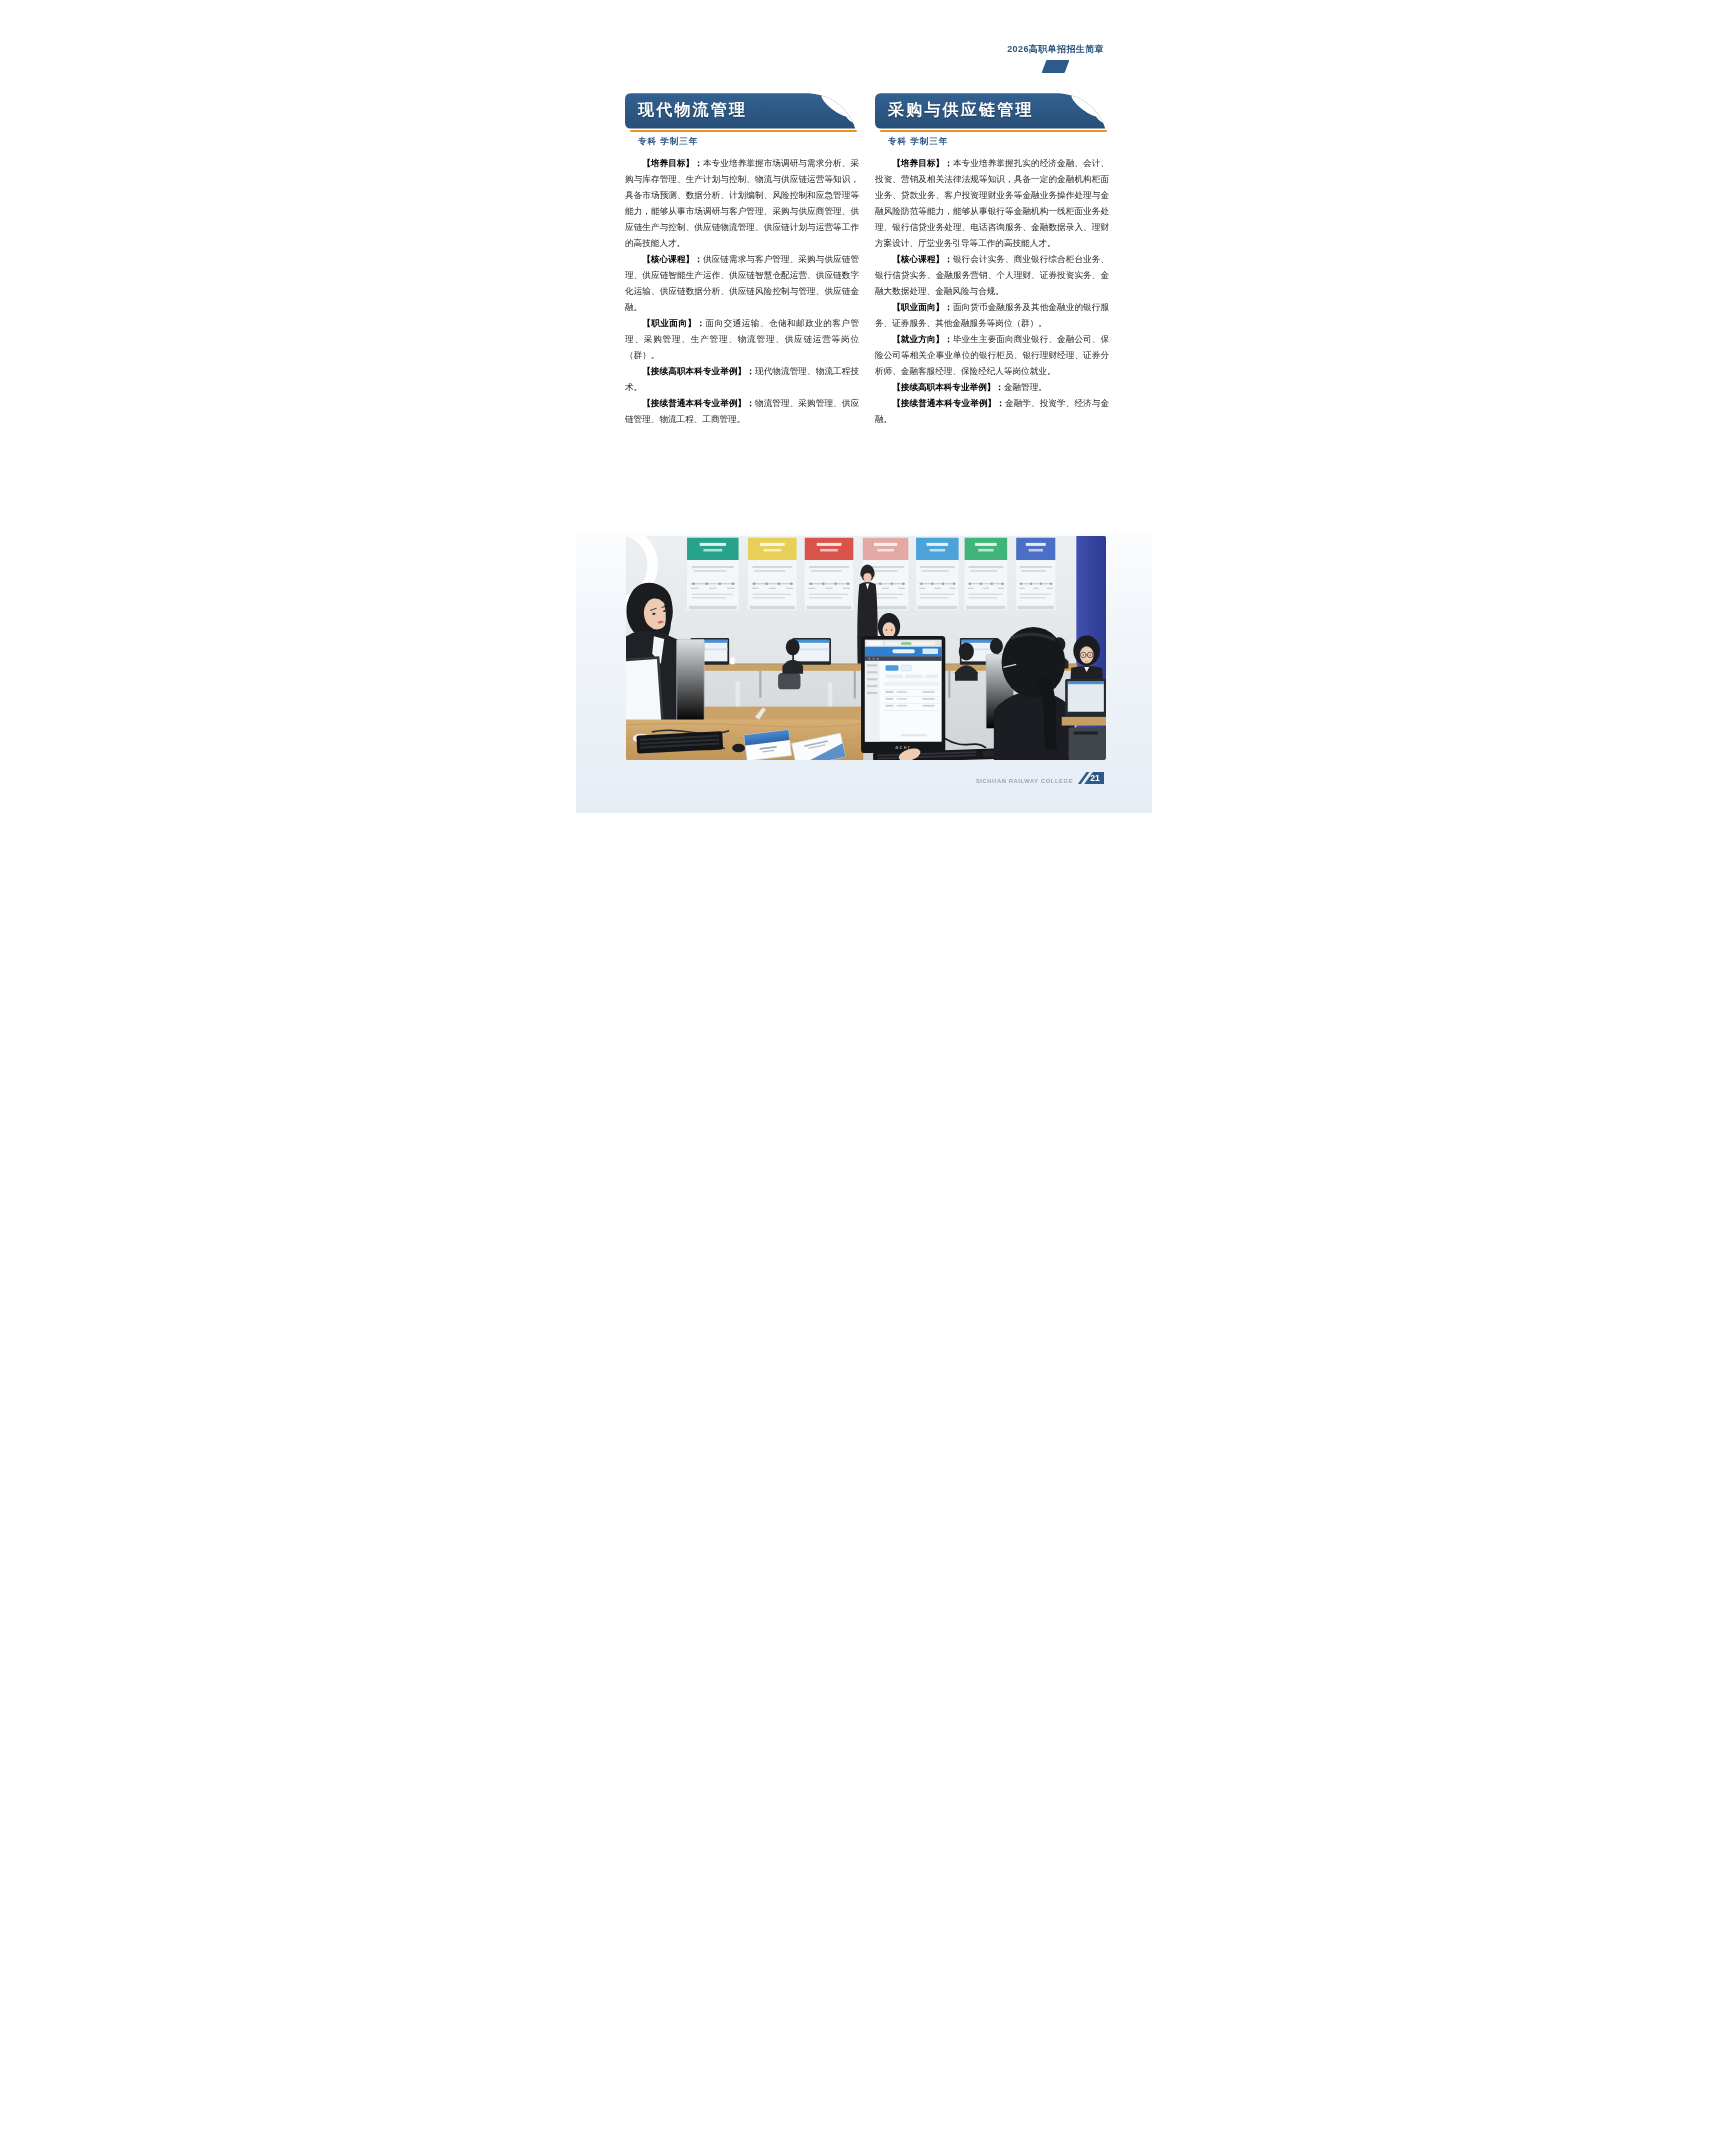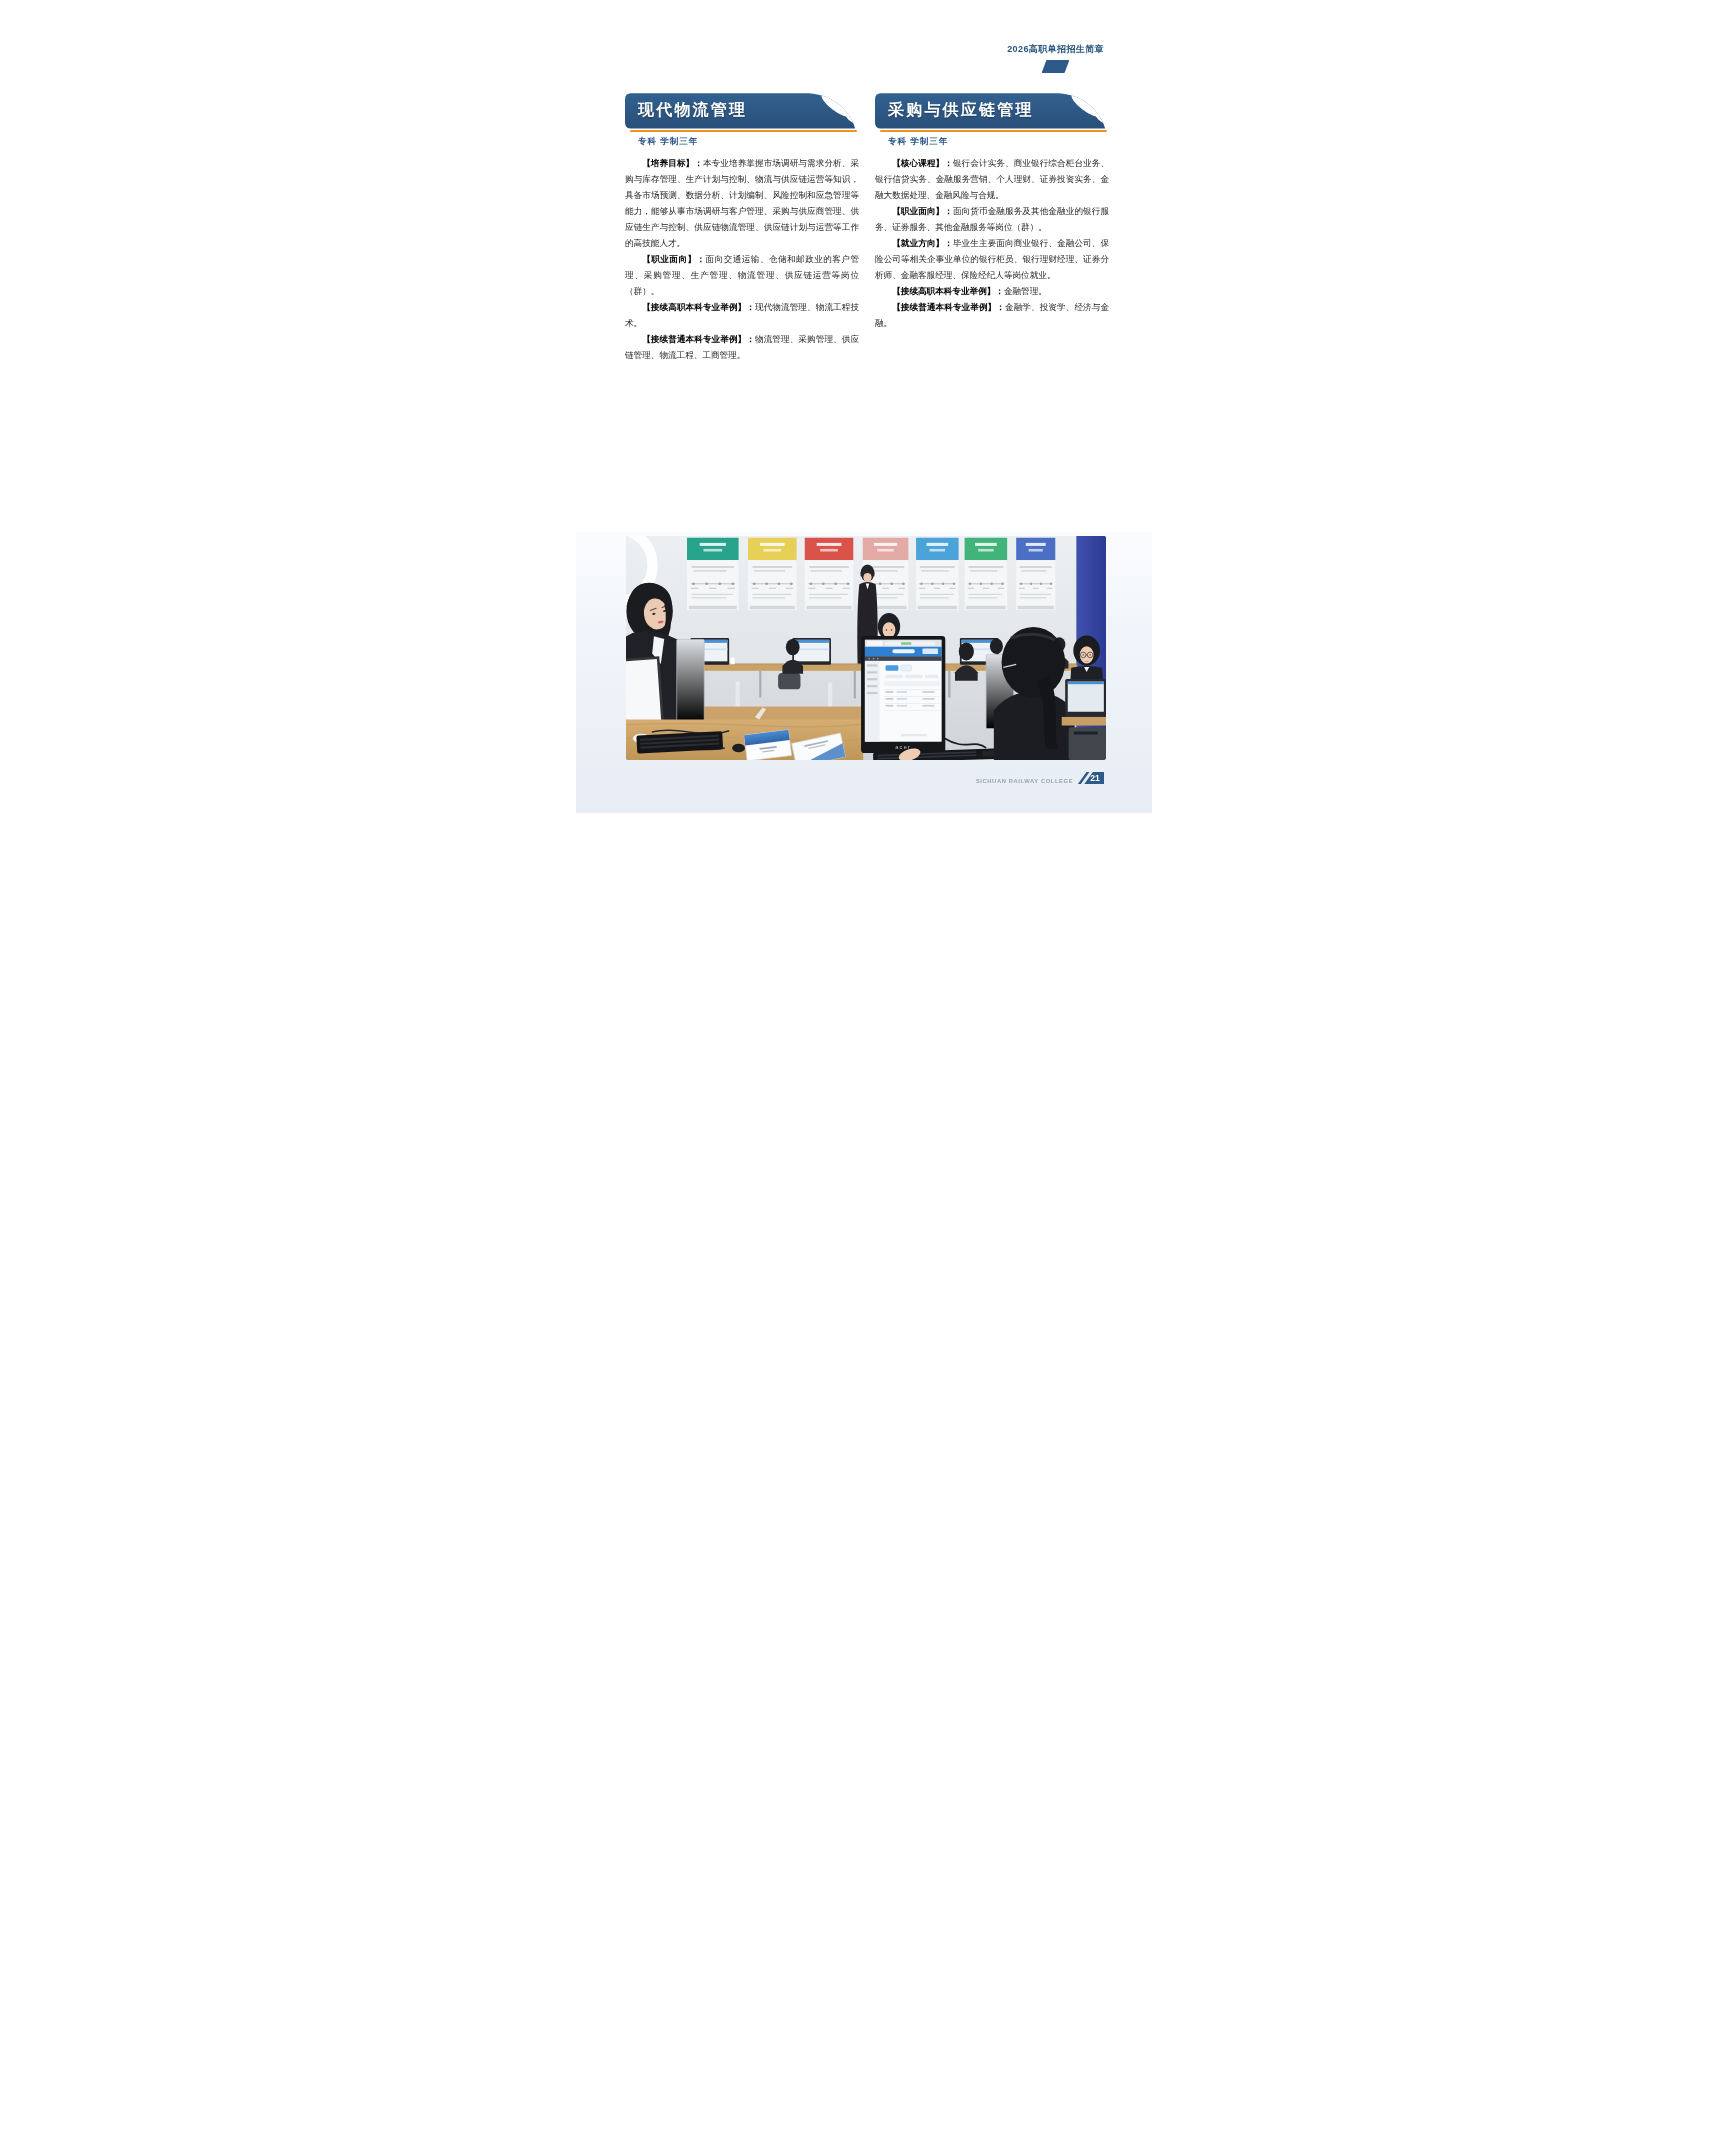--- a/index.html
+++ b/index.html
@@ -71,20 +71,21 @@
           <ellipse cx="490" cy="28" rx="40" ry="12" transform="rotate(38 490 28)" fill="#ffffff"></ellipse>
           <ellipse cx="528" cy="60" rx="17" ry="6" transform="rotate(38 528 60)" fill="#ffffff"></ellipse>
         </g>
       </svg>
       <span class="banner-title">现代物流管理</span>
       <div class="banner-underline"></div>
     </div>
     <div class="subtitle">专科 学制三年</div>
     <div class="body-text">
       <p><span class="p-label">【培养目标】：</span><span>本专业培养掌握市场调研与需求分析、采购与库存管理、生产计划与控制、物流与供应链运营等知识，具备市场预测、数据分析、计划编制、风险控制和应急管理等能力，能够从事市场调研与客户管理、采购与供应商管理、供应链生产与控制、供应链物流管理、供应链计划与运营等工作的高技能人才。</span></p>
+      <p><span class="p-label">【核心课程】：</span><span>供应链需求与客户管理、采购与供应链管理、供应链智能生产运作、供应链智慧仓配运营、供应链数字化运输、供应链数据分析、供应链风险控制与管理、供应链金融。</span></p>
       <p><span class="p-label">【职业面向】：</span><span>面向交通运输、仓储和邮政业的客户管理、采购管理、生产管理、物流管理、供应链运营等岗位（群）。</span></p>
       <p><span class="p-label">【接续高职本科专业举例】：</span><span>现代物流管理、物流工程技术。</span></p>
       <p><span class="p-label">【接续普通本科专业举例】：</span><span>物流管理、采购管理、供应链管理、物流工程、工商管理。</span></p>
     </div>
   </section>
 
   <section class="program col-right">
     <div class="banner">
       <svg width="234" height="40" viewBox="0 0 545 92">
         <defs>
@@ -100,20 +101,21 @@
         <g clip-path="url(#trainClipR)">
           <ellipse cx="490" cy="28" rx="40" ry="12" transform="rotate(38 490 28)" fill="#ffffff"></ellipse>
           <ellipse cx="528" cy="60" rx="17" ry="6" transform="rotate(38 528 60)" fill="#ffffff"></ellipse>
         </g>
       </svg>
       <span class="banner-title">采购与供应链管理</span>
       <div class="banner-underline"></div>
     </div>
     <div class="subtitle">专科 学制三年</div>
     <div class="body-text">
+      <p><span class="p-label">【培养目标】：</span><span>本专业培养掌握扎实的经济金融、会计、投资、营销及相关法律法规等知识，具备一定的金融机构柜面业务、贷款业务、客户投资理财业务等金融业务操作处理与金融风险防范等能力，能够从事银行等金融机构一线柜面业务处理、银行信贷业务处理、电话咨询服务、金融数据录入、理财方案设计、厅堂业务引导等工作的高技能人才。</span></p>
       <p><span class="p-label">【核心课程】：</span><span>银行会计实务、商业银行综合柜台业务、银行信贷实务、金融服务营销、个人理财、证券投资实务、金融大数据处理、金融风险与合规。</span></p>
       <p><span class="p-label">【职业面向】：</span><span>面向货币金融服务及其他金融业的银行服务、证券服务、其他金融服务等岗位（群）。</span></p>
       <p><span class="p-label">【就业方向】：</span><span>毕业生主要面向商业银行、金融公司、保险公司等相关企事业单位的银行柜员、银行理财经理、证券分析师、金融客服经理、保险经纪人等岗位就业。</span></p>
       <p><span class="p-label">【接续高职本科专业举例】：</span><span>金融管理。</span></p>
       <p><span class="p-label">【接续普通本科专业举例】：</span><span>金融学、投资学、经济与金融。</span></p>
     </div>
   </section>
 
   <figure class="photo" style="margin:0">
     <svg viewBox="0 0 1117 520" preserveAspectRatio="none">

